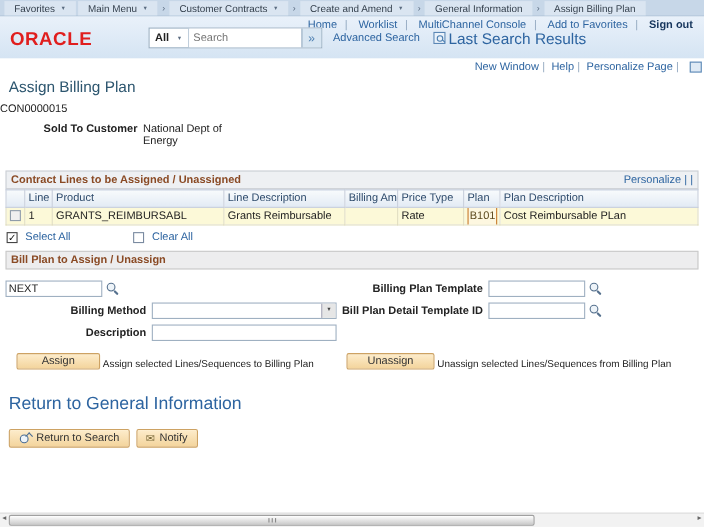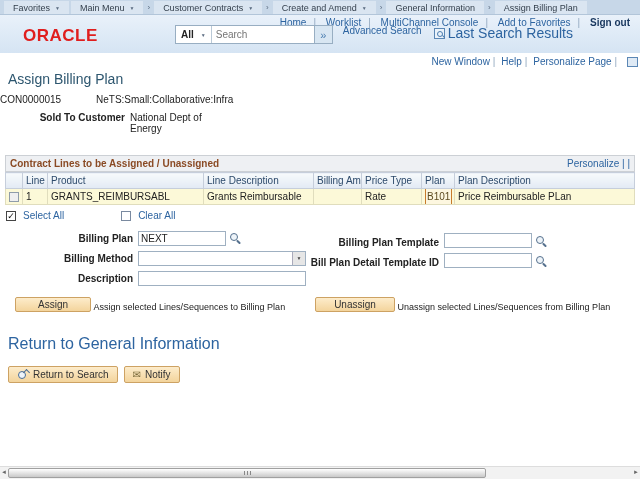--- a/index.html
+++ b/index.html
@@ -19,22 +19,22 @@
   .bc-item { background:#dae5f1; display:flex; align-items:center; padding:0 9px; margin:1px 1px 0 1px; white-space:nowrap; cursor:default; }
   .bc-caret { font-size:5px; margin-left:5px; color:#5a6b80; }
   .bc-sep { display:flex; align-items:center; padding:0 3px; color:#5a6b80; font-size:8px; }
 
   
   .band { height:38px; background:linear-gradient(#e9f1fa,#d5e4f3); position:relative; }
   .util { position:absolute; top:2px; right:4px; font-size:10px; white-space:nowrap; }
   .util .ulink { color:#2d64a0; padding:0 7px; }
   .util .upipe { color:#93a9c0; }
   .util .signout { color:#17365d; font-weight:bold; padding:0 6px 0 7px;text-align:right; }
-  .logo { position:absolute; left:23px; top:11px; color:#e01e1e; font-size:17px; font-weight:bold; letter-spacing:0.5px; }
-  .searchbar { position:absolute; left:135px; top:10px; display:flex; align-items:flex-start;margin-left:40px; }
+  .logo { position:absolute; left:9px; top:11px; color:#e01e1e; font-size:17px; font-weight:bold; letter-spacing:0.5px; }
+  .searchbar { position:absolute; left:135px; top:10px; display:flex; align-items:center; }
   .search-box { display:flex; align-items:stretch; border:1px solid #98aec2; background:#fff; height:19px; }
   .scope { display:flex; align-items:center; padding:0 5px; font-size:10px; font-weight:bold; color:#222; border-right:1px solid #bac9d7; }
   .scope .caret { font-size:5px; margin-left:7px; color:#5a6b80; }
   .search-input { width:102px; border:none; outline:none; font-size:10px; padding:0 4px; color:#222; font-family:"Liberation Sans",sans-serif; }
   .go-btn { width:18px; background:#d8e6f2; border-left:1px solid #98aec2; color:#4a7db0; font-size:11px;
             display:flex; align-items:center; justify-content:center; }
   .adv-link { margin-left:10px; font-size:10px; color:#2d64a0; white-space:nowrap; }
   .lsr-group { display:flex; align-items:center; margin-left:12px; }
   .lsr-icon { width:11px; height:11px; border:1px solid #5b87b5; background:#eaf2fa; position:relative; margin-right:3px; }
   .lsr-icon::before { content:""; position:absolute; left:2px; top:2px; width:4px; height:4px; border:1px solid #4a7db0; border-radius:50%; }
@@ -82,21 +82,21 @@
   .section2 { margin:7px 5px 0 5px; }
   .sec2-hdr { border:1px solid #c9c9c9; background:#ededee; height:17px; display:flex; align-items:center; padding:0 4px; }
 
   .form { position:relative; font-size:10px; margin-top:7px; }
   .frow { position:relative; height:20px; display:flex; align-items:center; }
   .flabel { width:133px; text-align:right; font-weight:bold; padding-right:5px; }
   .fld { border:1px solid #9fb0c1; height:15px; font-size:10px; padding:0 2px; color:#222;
          font-family:"Liberation Sans",sans-serif; outline:none; }
   .w-sm { width:88px; }
   .w-md { width:168px; }
-  .rpair { position:absolute; left:287px; top:0; height:20px; display:flex; align-items:flex-end; }
+  .rpair { position:absolute; left:287px; top:0; height:20px; display:flex; align-items:center; }
   .rlabel { width:152px; text-align:right; font-weight:bold; padding-right:5px; }
   .lookup { width:13px; height:13px; display:inline-block; position:relative; margin-left:3px; }
   .lookup::before { content:""; position:absolute; width:6px; height:6px; border:1px solid #56718e;
                     border-radius:50%; left:1px; top:1px; background:#eef4f9; }
   .lookup::after { content:""; position:absolute; width:5px; height:2px; background:#56718e;
                    transform:rotate(45deg); left:7px; top:9px; border-radius:1px; }
   .selbox { width:168px; height:15px; border:1px solid #9fb0c1; background:#fff; position:relative; }
   .selbtn { position:absolute; right:0; top:0; width:13px; height:13px; background:#e6e6e6;
             border-left:1px solid #aab; text-align:center; font-size:5px; color:#444; line-height:13px; }
 
@@ -195,21 +195,20 @@
     <span>New Window</span><span class="ppipe">|</span>
     <span>Help</span><span class="ppipe">|</span>
     <span>Personalize Page</span><span class="ppipe">|</span>
     <span class="pageopts-icon"></span>
   </div>
 
   <div class="title">Assign Billing Plan</div>
 
   <div class="info-row">
     <span class="info-value">CON0000015</span>
-    <span class="info-desc">NeTS:Small:Collaborative:Infra</span>
   </div>
   <div class="info-row">
     <span class="info-label">Sold To Customer</span>
     <span class="info-value">National Dept of Energy</span>
   </div>
 
   <div class="section1">
     <div class="sec-hdr">
       <span class="sec-title">Contract Lines to be Assigned / Unassigned</span>
       <span class="personalize">
@@ -240,40 +239,42 @@
         <th>Plan Description</th>
       </tr>
       <tr>
         <td><span class="cb"></span></td>
         <td>1</td>
         <td>GRANTS_REIMBURSABL</td>
         <td>Grants Reimbursable</td>
         <td class="num"></td>
         <td>Rate</td>
         <td><span class="plan-link">B101</span></td>
-        <td>Price Reimbursable PLan</td>
+        <td>Cost Reimbursable PLan</td>
       </tr>
     </tbody>
       </table>
   </div>
 
   <div class="select-row">
     <span class="cb-checked">✓</span>
     <span class="sel-link">Select All</span>
     <span class="clear-group">
       <span class="cb-empty"></span>
       <span class="sel-link">Clear All</span>
     </span>
   </div>
 
   <div class="section2">
+    <div class="sec2-hdr">
+      <span class="sec-title">Bill Plan to Assign / Unassign</span>
+    </div>
 
     <div class="form">
       <div class="frow">
-        <span class="flabel">Billing Plan</span>
         <input class="fld w-sm" type="text" value="NEXT" style="">
         <span class="lookup"></span>
         <span class="rpair">
           <span class="rlabel">Billing Plan Template</span>
           <input class="fld w-sm" type="text" value="" style="">
           <span class="lookup"></span>
         </span>
       </div>
       <div class="frow">
         <span class="flabel">Billing Method</span>

